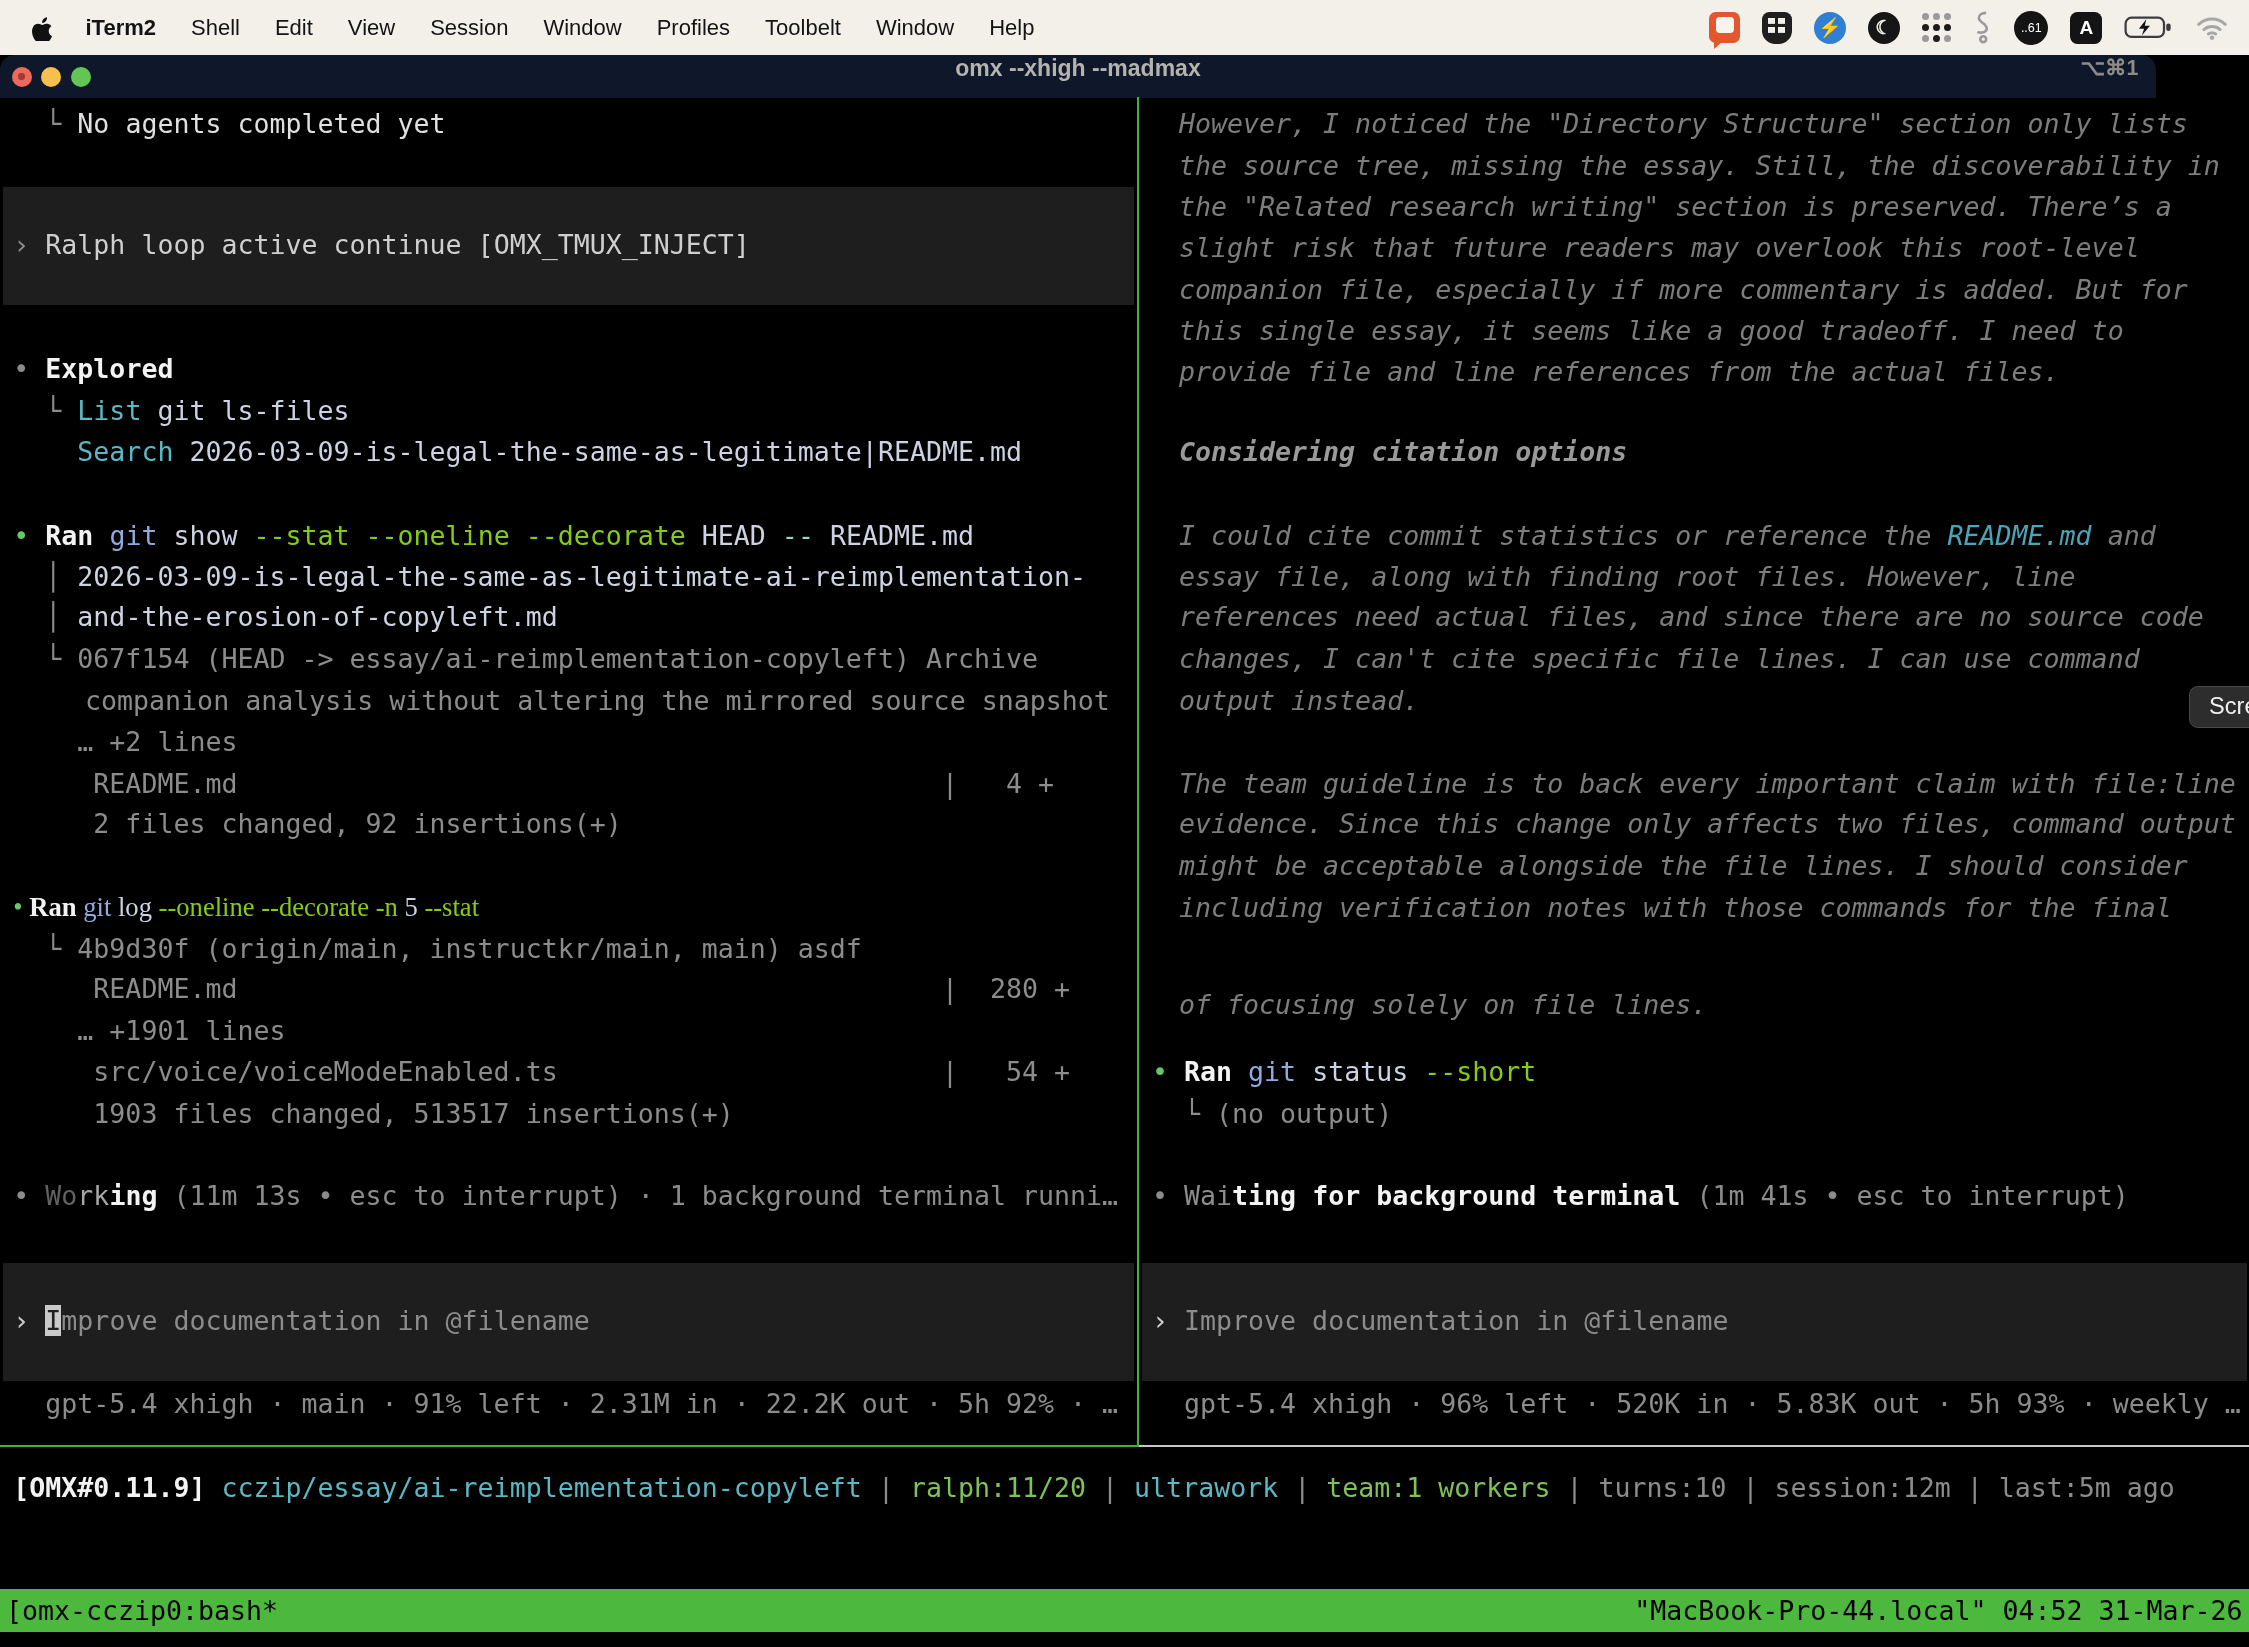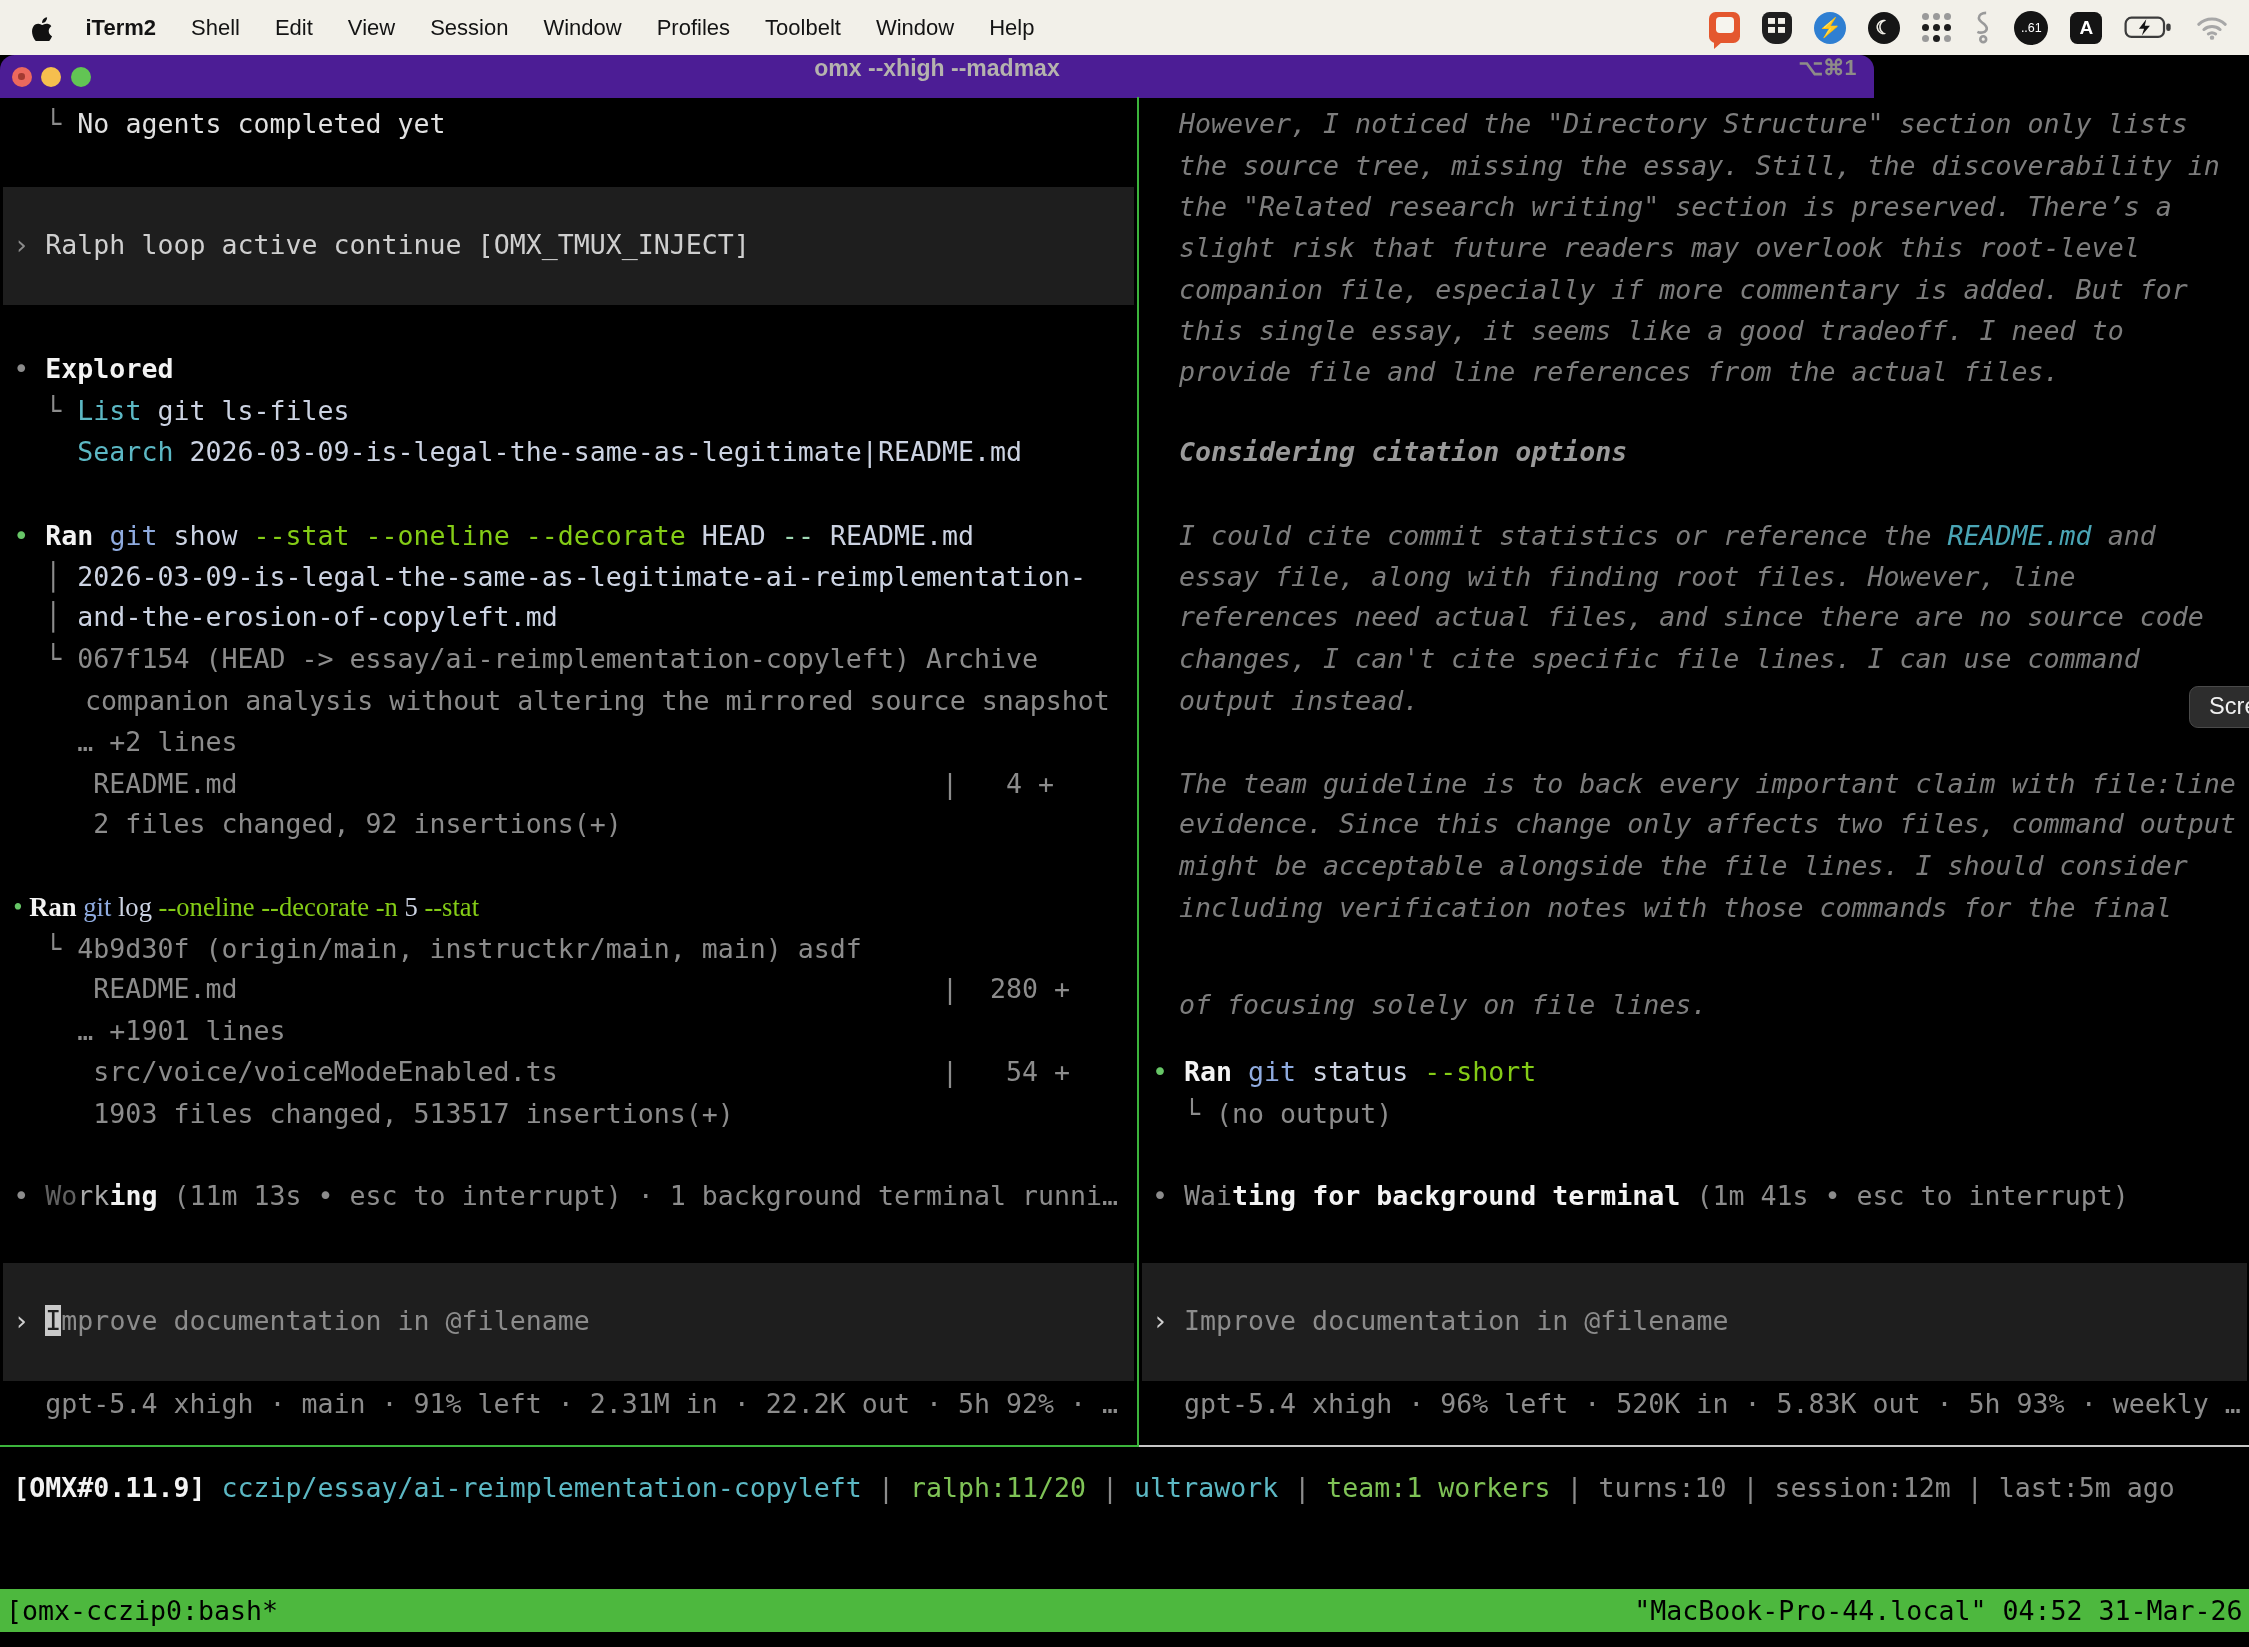--- a/index.html
+++ b/index.html
@@ -32,22 +32,22 @@
       linear-gradient(#f2f0e9,#f2f0e9) 10.3px 8.9px/7.4px 5.9px;
     background-repeat:no-repeat;}
   .ic-blue{width:32px;height:32px;background:#2f7fd2;border-radius:50%;color:#fff;font-size:19px;display:flex;align-items:center;justify-content:center;}
   .ic-cmoon{width:32px;height:32px;background:#161616;border-radius:50%;color:#f2f0e9;font-weight:700;font-size:19px;display:flex;align-items:center;justify-content:center;}
   .ic-dots{display:grid;grid-template-columns:repeat(3,7.4px);grid-auto-rows:7.4px;gap:3.7px;}
   .ic-dots i{width:7.4px;height:7.4px;border-radius:50%;}
   .ic-circle61{width:34px;height:34px;background:#141414;border-radius:50%;color:#fff;font-size:12.5px;display:flex;align-items:center;justify-content:center;font-family:"Liberation Sans",sans-serif;}
   .ic-asq{width:32px;height:32px;background:#141414;border-radius:7.4px;color:#fff;font-weight:700;font-size:19px;display:flex;align-items:center;justify-content:center;}
   
   .titlebar{
-    position:absolute;top:55px;left:0;width:1874px;height:43px;
-    background:#4c1d95;border-radius:14.8px 14.8px 0 0;
+    position:absolute;top:55px;left:0;width:2156px;height:43px;
+    background:#0f172a;border-radius:14.8px 14.8px 0 0;
   }
   .tl{position:absolute;top:11.8px;width:20px;height:20px;border-radius:50%;}
   .tl.red{left:11.8px;background:#ec695d;}
   .tl.red::after{content:"";position:absolute;left:6.6px;top:6.6px;width:6.6px;height:6.6px;border-radius:50%;background:#a33a31;}
   .tl.yellow{left:41px;background:#f6bf4e;}
   .tl.green{left:71px;background:#62c554;}
   .wtitle{position:absolute;left:0;right:0;top:0;height:43px;text-align:center;line-height:44px;
     color:#b5b3ae;font:700 23px "Liberation Sans",sans-serif;}
   .wshortcut{position:absolute;right:17.7px;top:0;height:43px;line-height:44px;color:#8e8c88;
     font:700 21.4px "Liberation Sans",sans-serif;}

